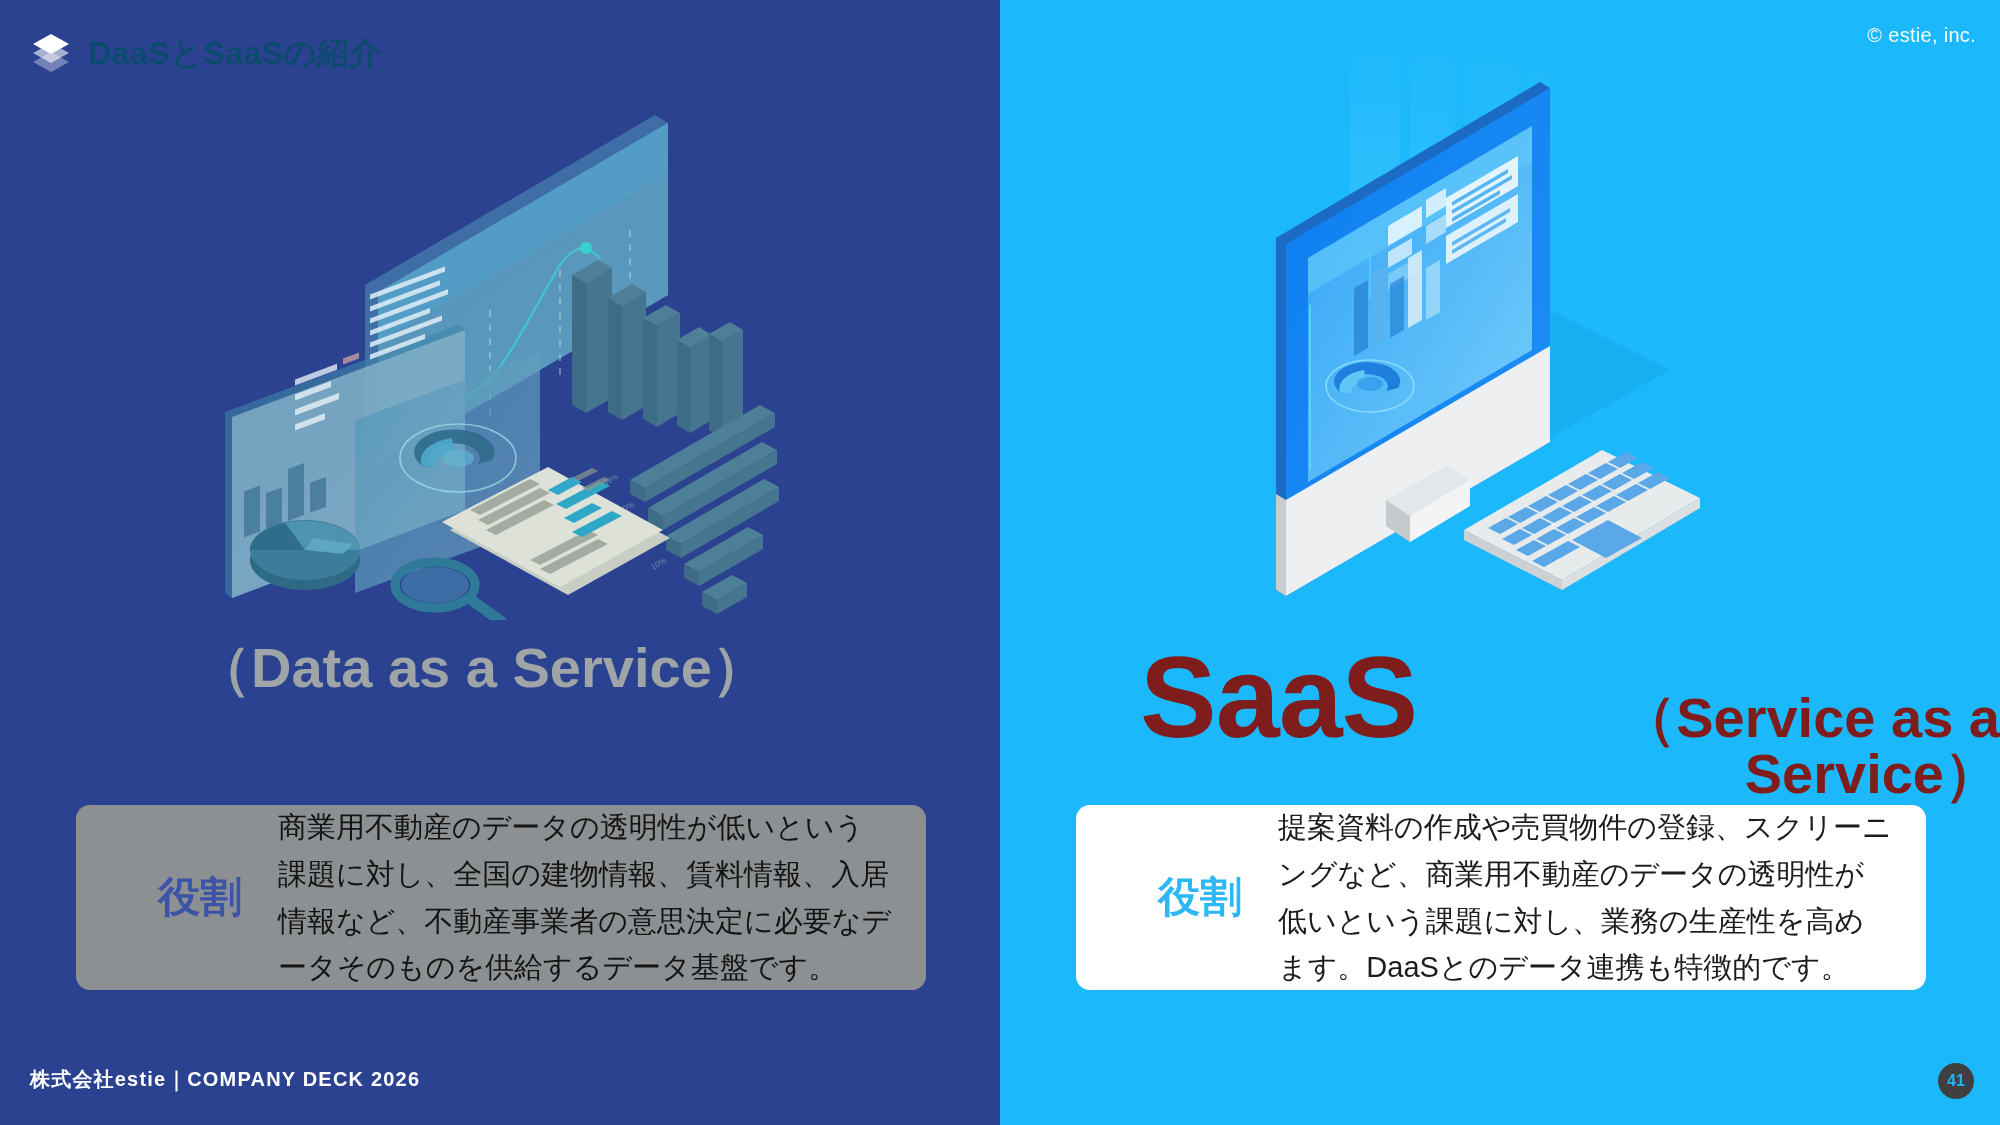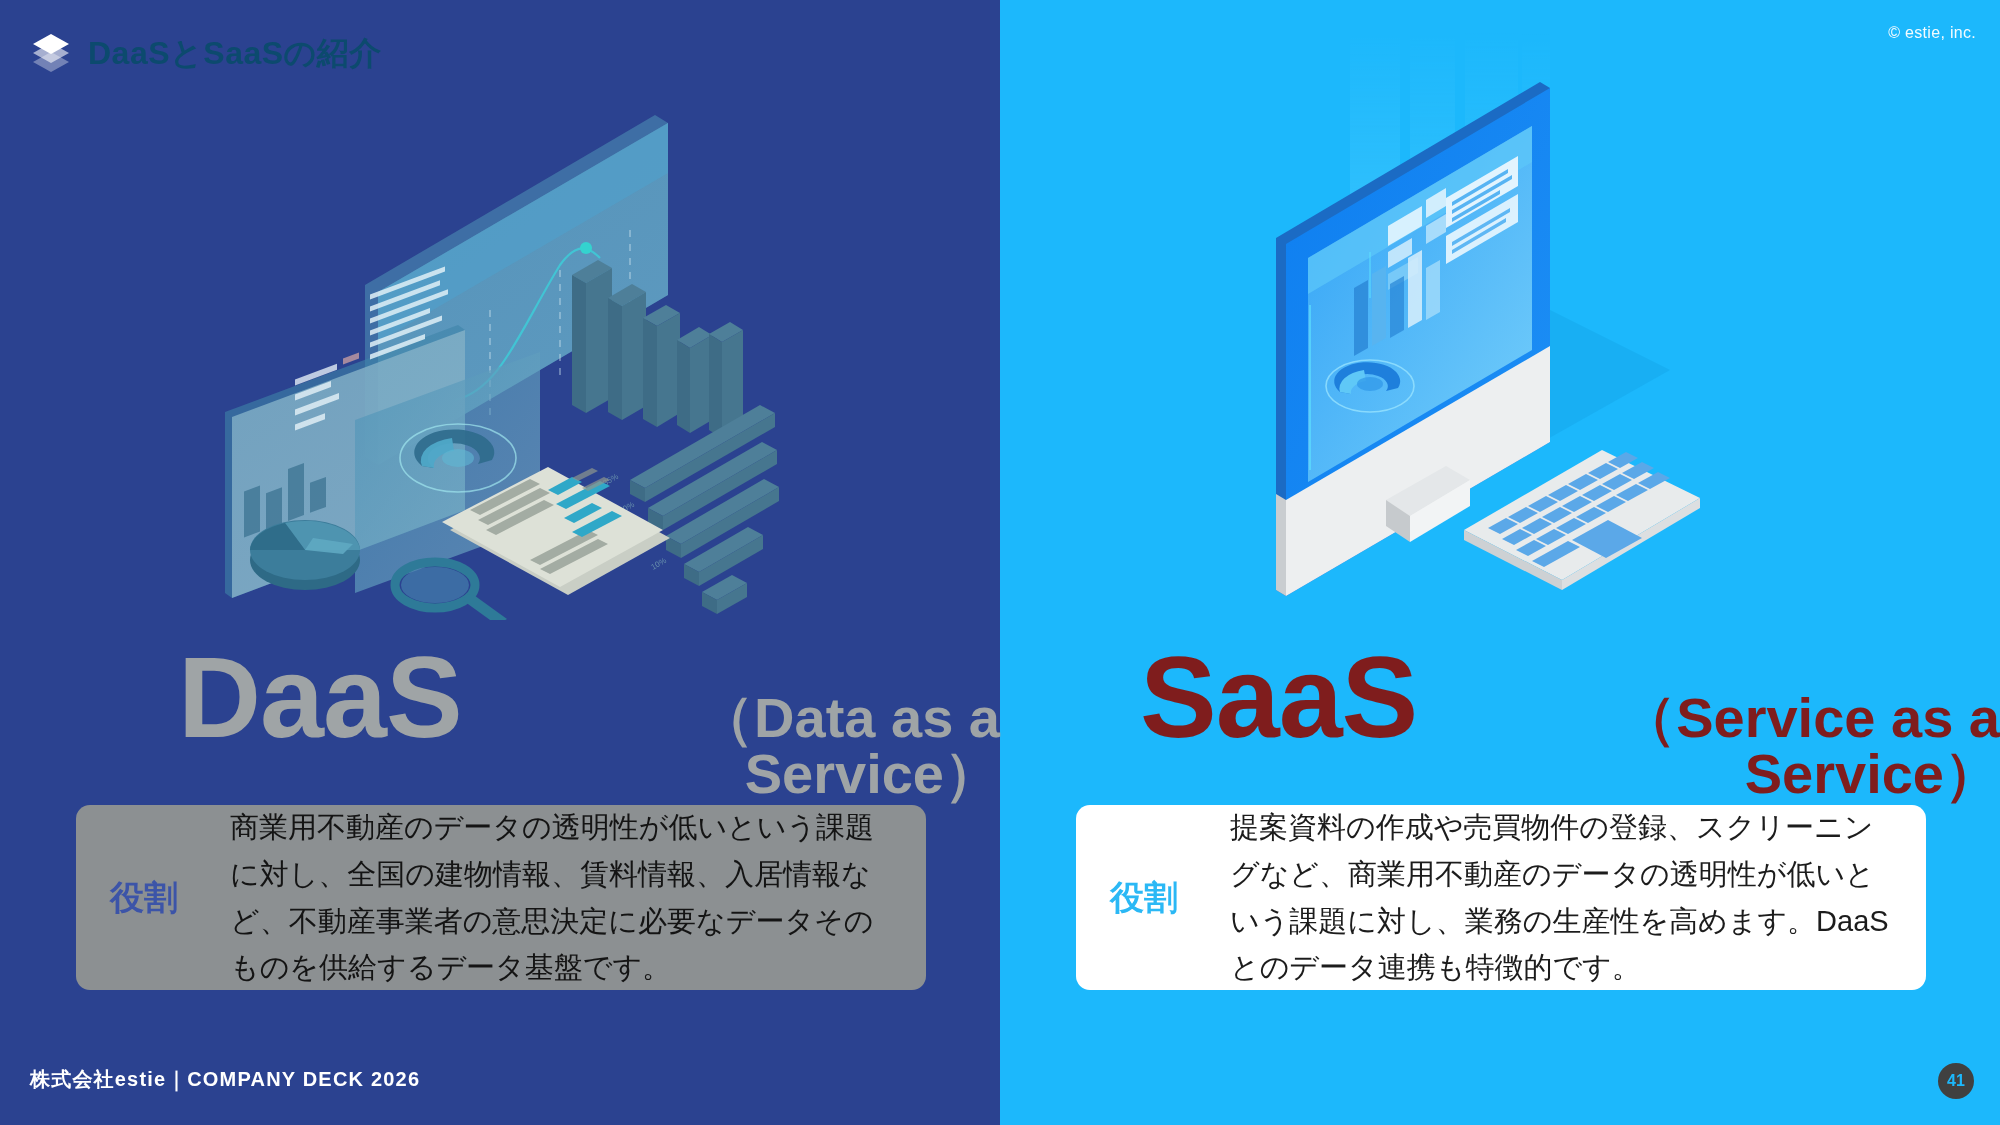--- a/index.html
+++ b/index.html
@@ -16,39 +16,39 @@
   .header { position:absolute; left:30px; top:32px; display:flex; align-items:center; gap:16px; z-index:30; }
   .layers-icon { width:42px; height:40px; position:relative; flex:none; }
   .layers-icon .ly { position:absolute; left:3px; width:36px; height:20px;
       background:#ffffff; transform:rotate(0deg); clip-path:polygon(50% 0%,100% 50%,50% 100%,0% 50%); }
   .layers-icon .ly1 { top:0px;  opacity:1; }
   .layers-icon .ly2 { top:9px;  opacity:.58; }
   .layers-icon .ly3 { top:18px; opacity:.34; }
   .header-title { color:#0c4a6e; font-size:32px; font-weight:700; letter-spacing:.5px; white-space:nowrap; }
 
   
-  .copyright { position:absolute; right:24px; top:24px; color:#ffffff; font-size:16px;
+  .copyright { position:absolute; right:24px; top:24px; color:#ffffff; font-size:20px;
       font-weight:500; letter-spacing:.3px; opacity:.95; z-index:30; }
 
   
   .title-row { position:absolute; display:flex; align-items:baseline; z-index:20; }
   .title-main { font-size:115px; font-weight:700; line-height:1; letter-spacing:-1px; }
   .title-sub  { font-size:56px;  font-weight:700; line-height:1; margin-left:17px;text-align:right; }
 
   .title-left  { left:178px;  top:640px; }
   .title-left .title-main, .title-left .title-sub { color:#9FA4A6; }
   .title-right { left:1140px; top:640px; }
   .title-right .title-main, .title-right .title-sub { color:#7f1d1d; }
 
   
   .role-box { position:absolute; display:flex; align-items:center; z-index:20;
       border-radius:14px; padding:30px 34px; }
   .role-box-left  { left:76px;   top:805px; width:850px; height:185px; background:#8C9092; }
   .role-box-right { left:1076px; top:805px; width:850px; height:185px; background:#ffffff; }
-  .role-label { font-size:34px; font-weight:700; flex:none; width:120px; line-height:1.1; }
+  .role-label { font-size:42px; font-weight:700; flex:none; width:120px; line-height:1.1;margin-left:48px; }
   .role-box-left  .role-label { color:#3C54A8; }
   .role-box-right .role-label { color:#2BB8F5; }
   .role-text { font-size:29px; line-height:1.62; color:#1c1c1c; flex:1; }
   .role-box-left .role-text { color:#141414; }
 
   
   .footer { position:absolute; left:30px; bottom:32px; color:#ffffff; font-size:20px;
       font-weight:700; letter-spacing:1.2px; z-index:30; white-space:nowrap;margin-top:20px; }
   .page-badge { position:absolute; right:26px; bottom:26px; width:36px; height:36px;
       border-radius:50%; background:#404040; color:#1CB8FC; font-size:16px; font-weight:700;
@@ -217,21 +217,20 @@
       </g>
 
       <g transform="translate(235,495)">
         <ellipse cx="0" cy="0" rx="40" ry="23" fill="none" stroke="#2E7A98" stroke-width="9"></ellipse>
         <ellipse cx="0" cy="0" rx="34" ry="18" fill="#53A0BC" opacity=".45"></ellipse>
         <polygon points="26,14 36,8 72,34 62,40" fill="#2E7A98"></polygon>
       </g>
     </svg>
 
     <div class="title-row title-left">
-      <span class="title-main">DaaS</span>
       <span class="title-sub">（Data as a Service）</span>
     </div>
 
     <div class="role-box role-box-left">
       <div class="role-label">役割</div>
       <div class="role-text">商業用不動産のデータの透明性が低いという課題に対し、全国の建物情報、賃料情報、入居情報など、不動産事業者の意思決定に必要なデータそのものを供給するデータ基盤です。</div>
     </div>
 
     <div class="footer">株式会社estie｜COMPANY DECK 2026</div>
   </div>

